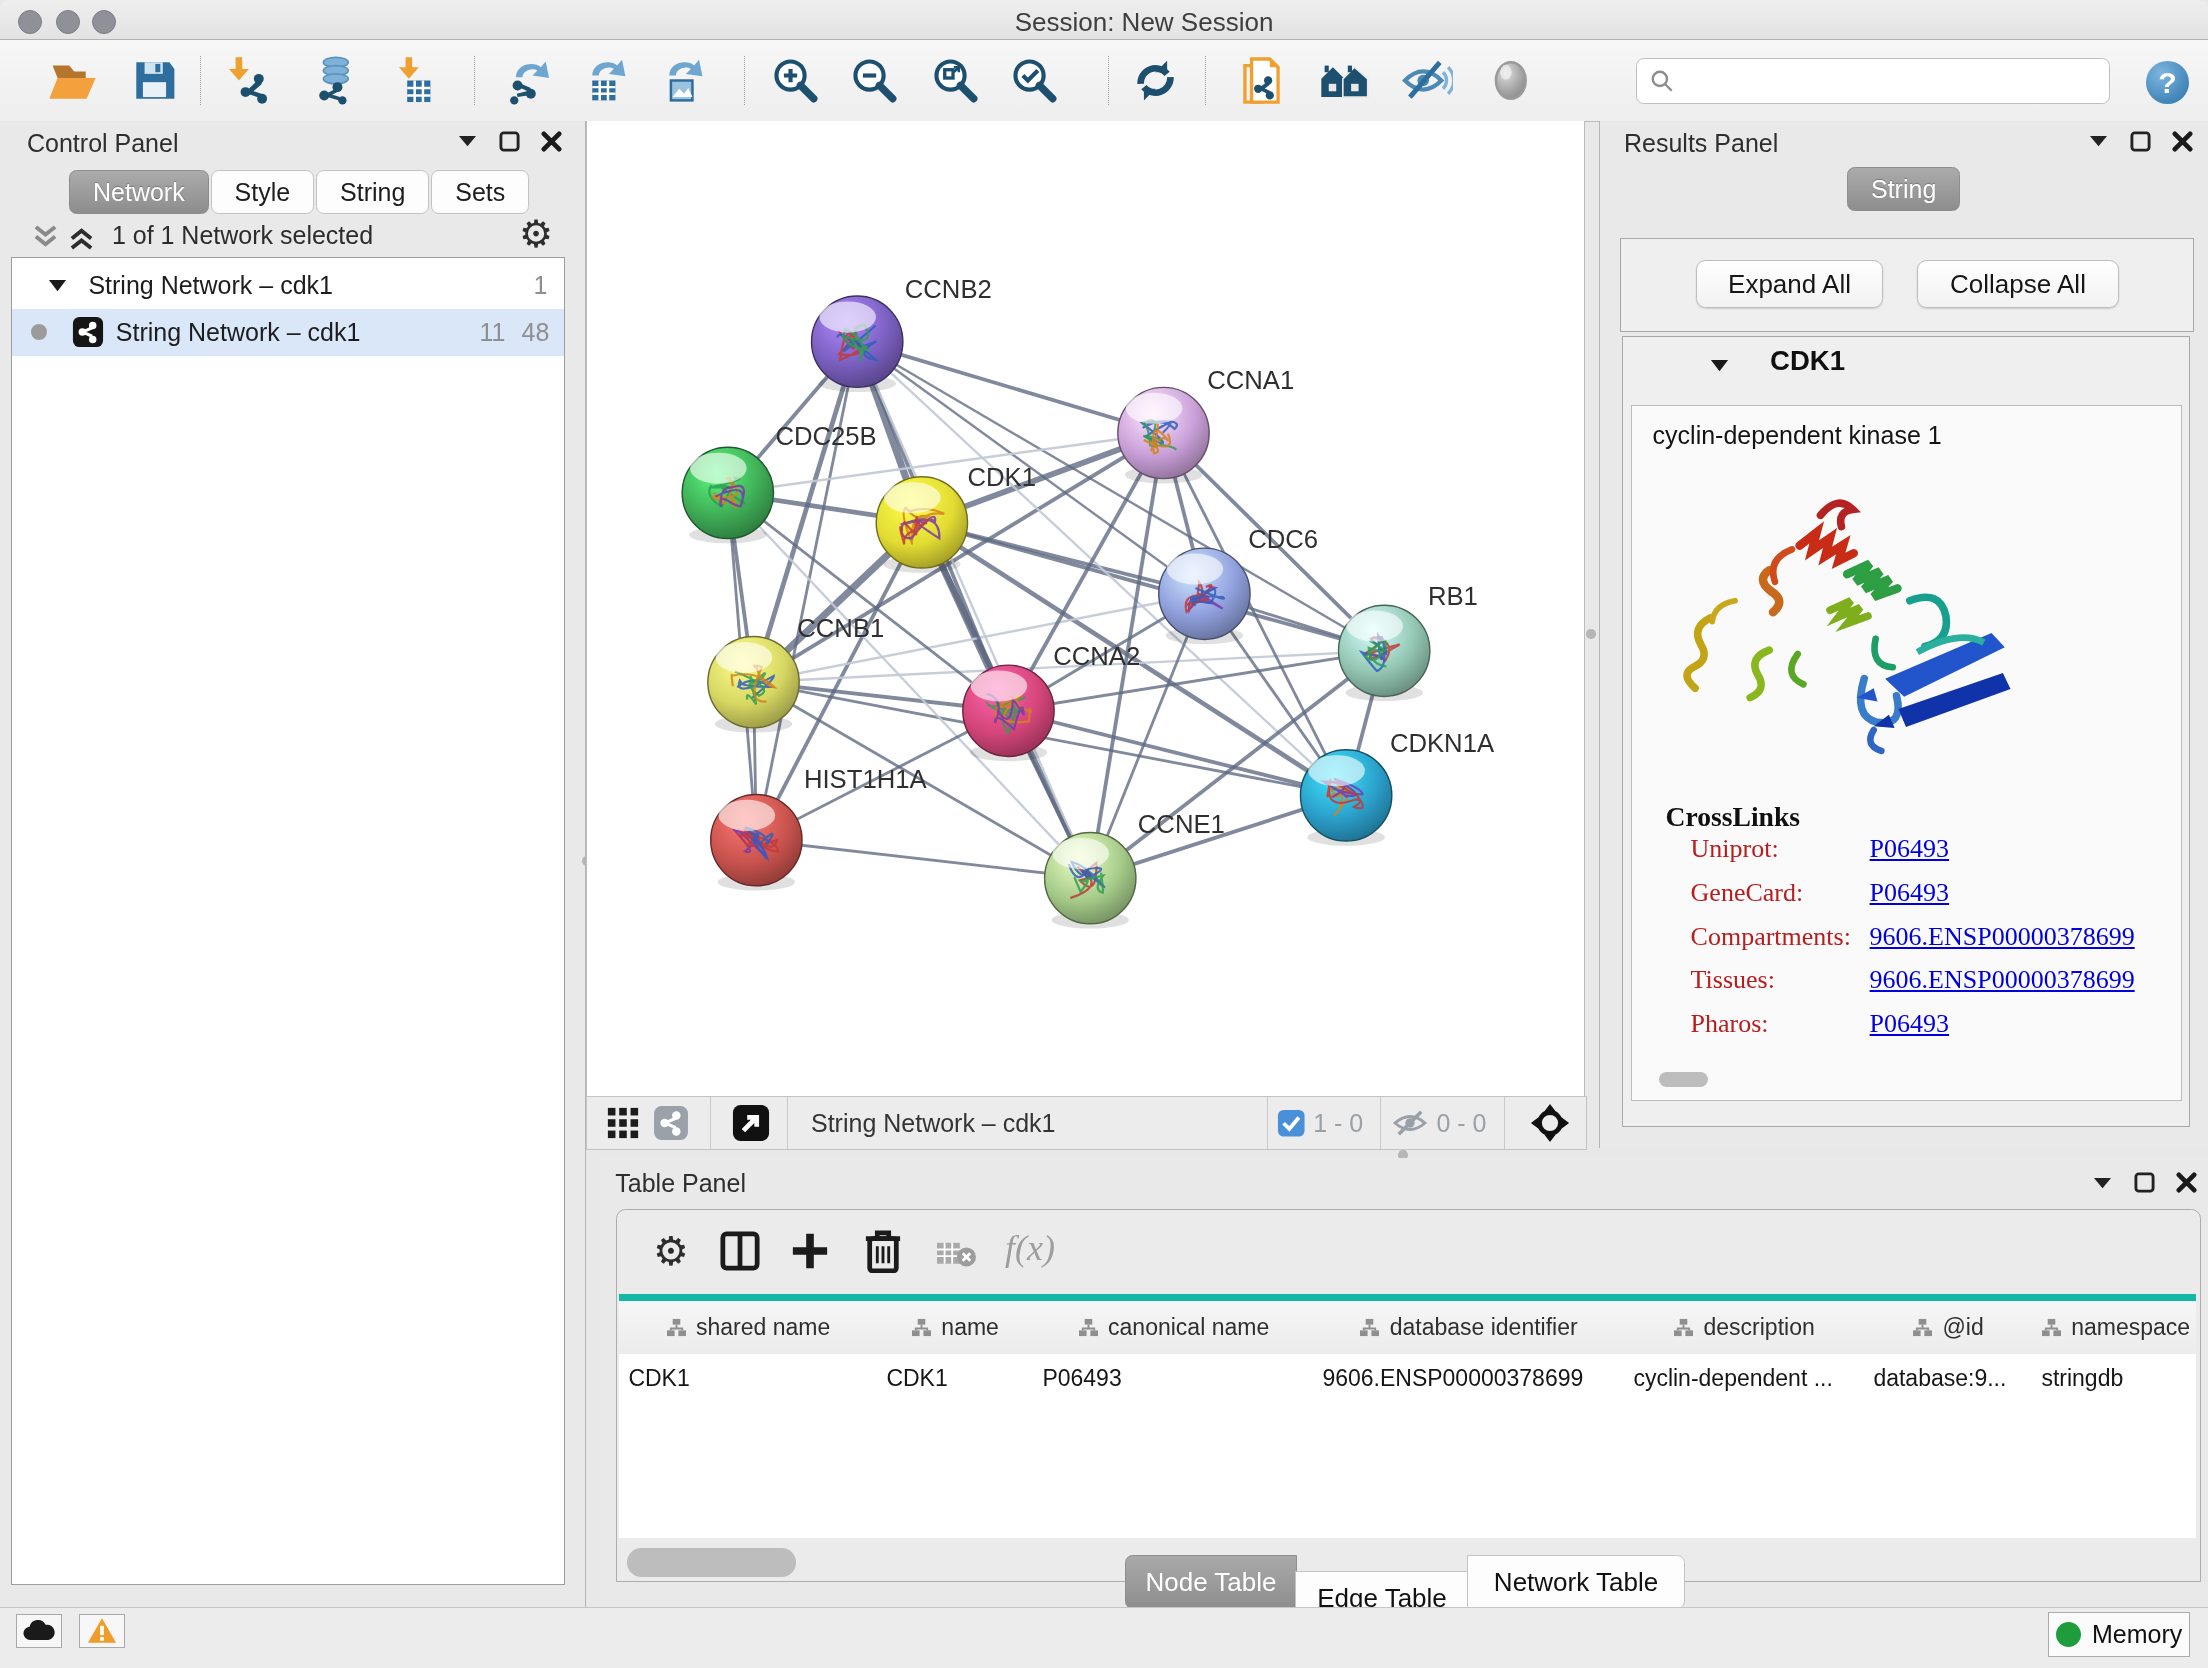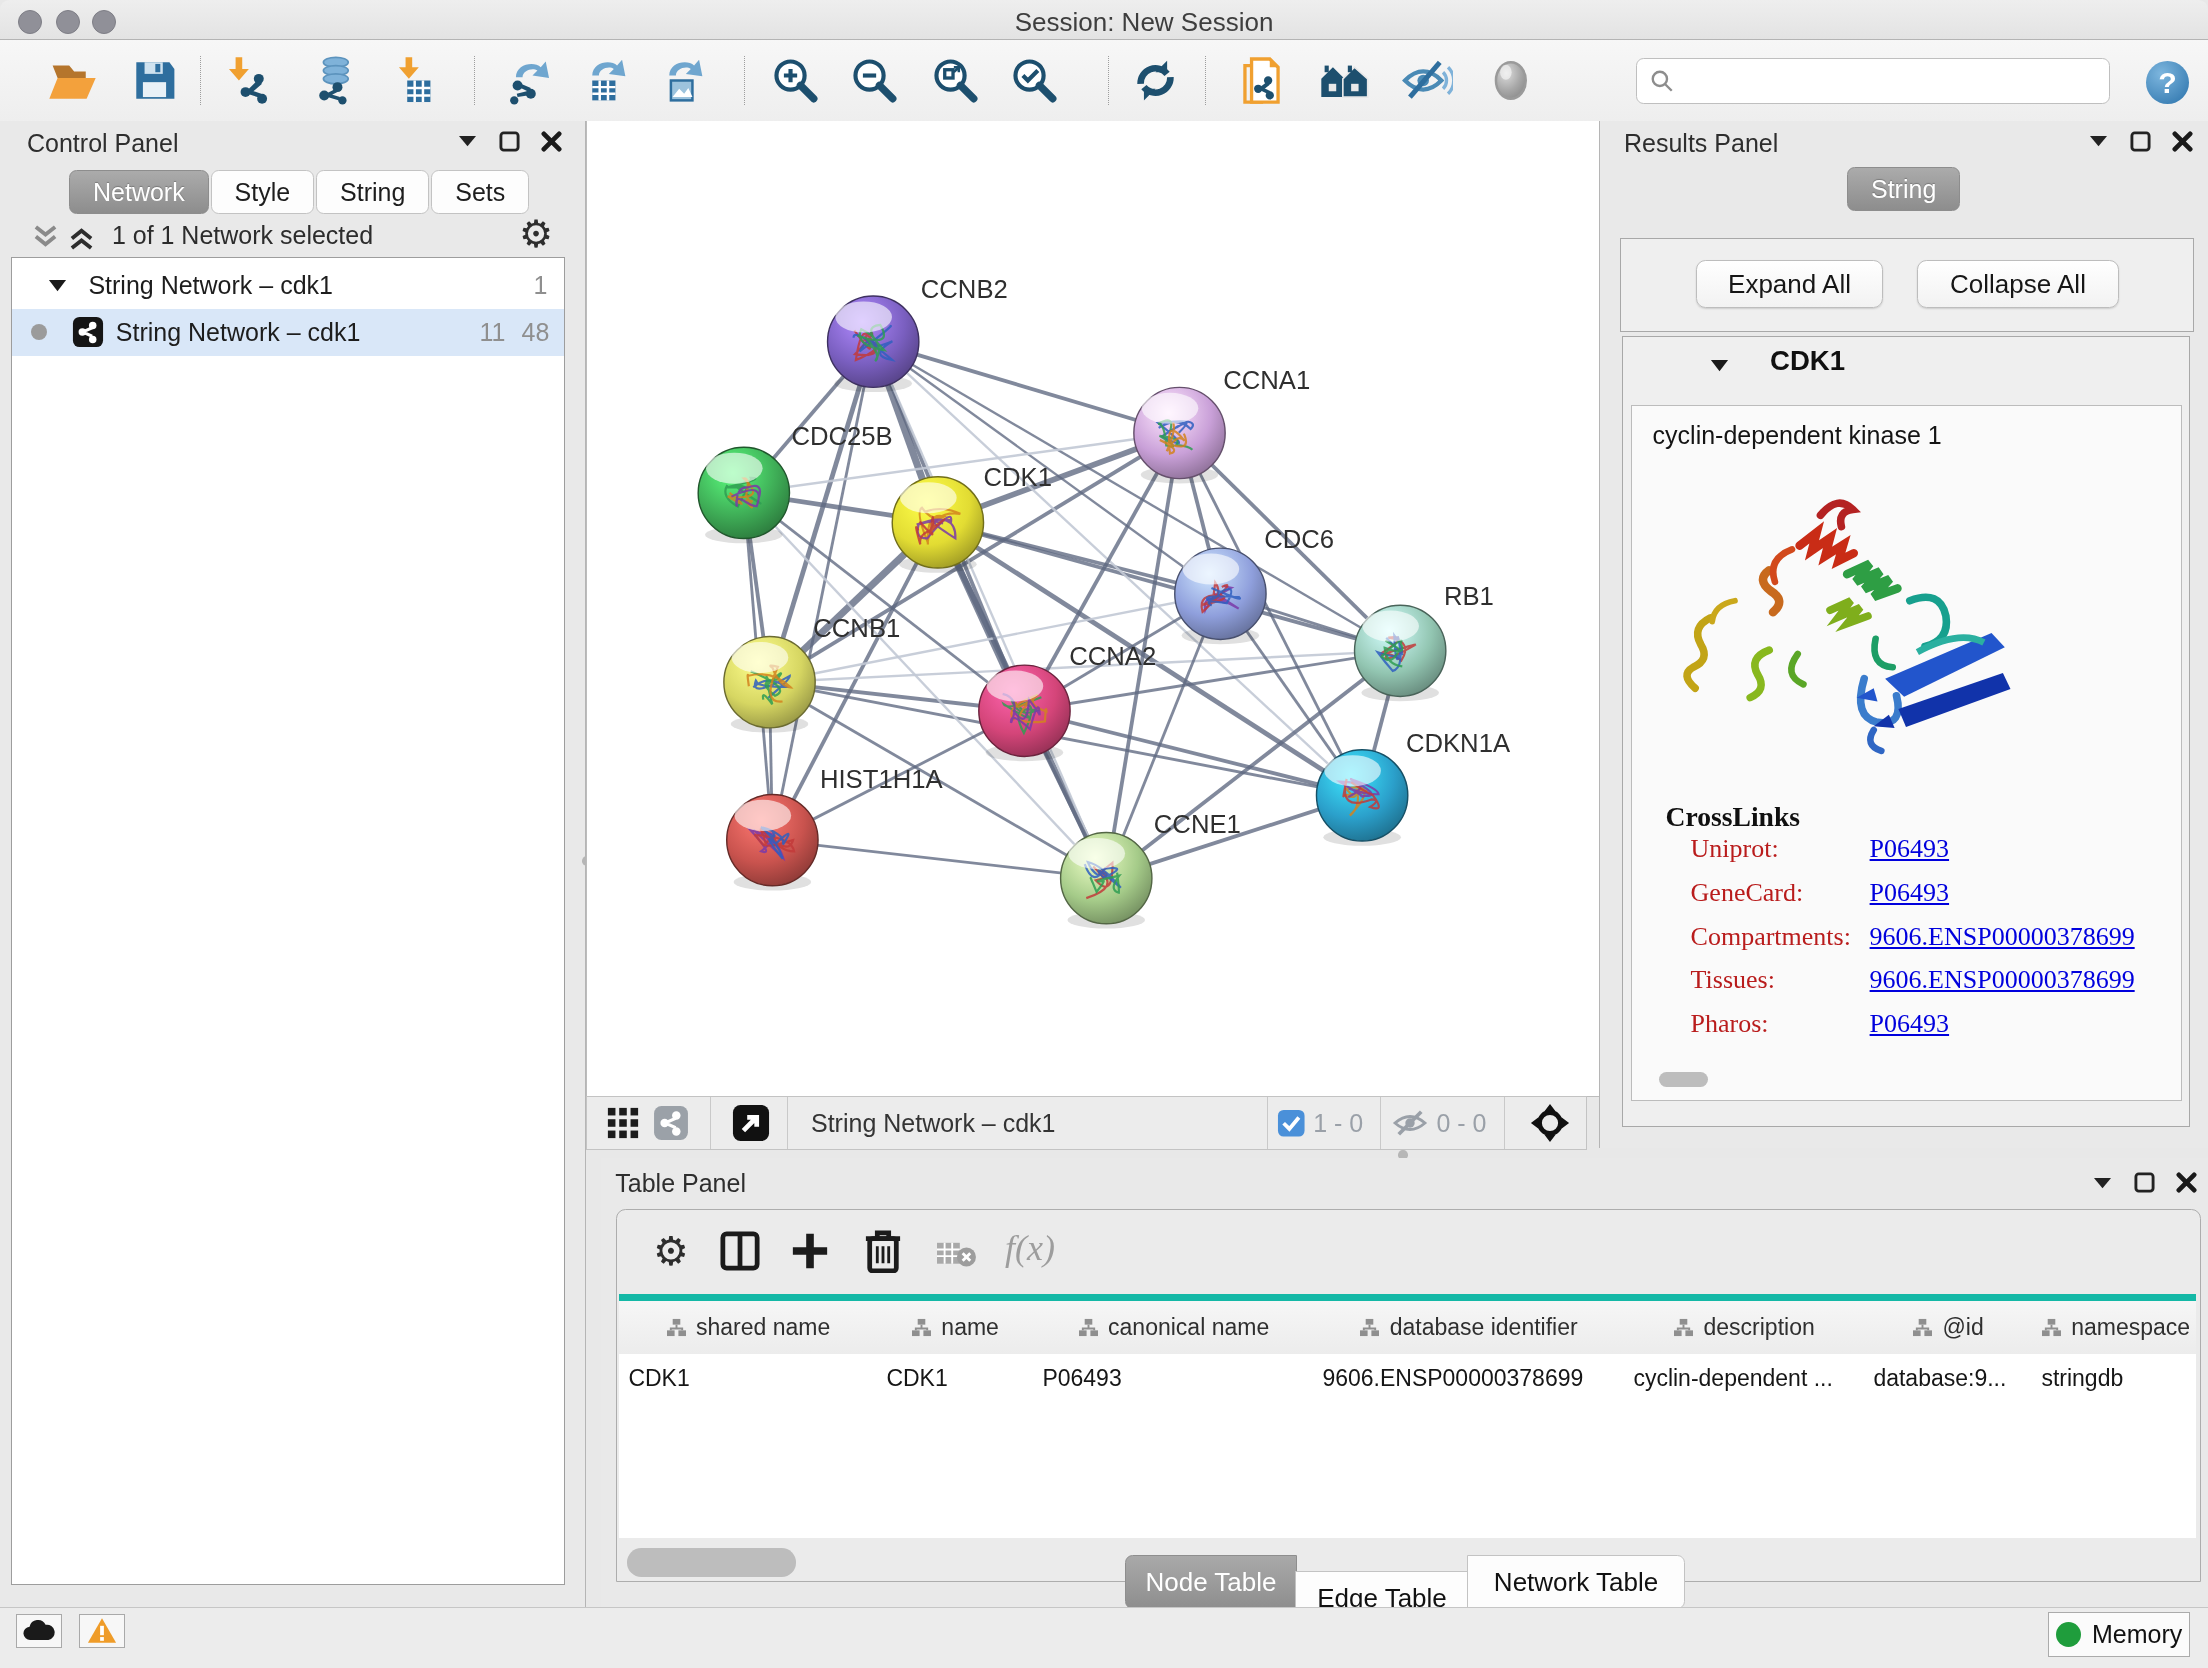--- a/index.html
+++ b/index.html
@@ -49,21 +49,21 @@
   #net-tree{left:11.4px;top:136px;width:552px;height:1326px;background:#ffffff;
     border:1px solid #9d9d9d;}
   .tree-row{position:relative;width:100%;height:47px;display:flex;align-items:center;
     font-size:25px;color:#1d1d1d;}
   .tree-row.selected{background:#d9e7f8;}
   .tree-count{position:absolute;color:#8f8f8f;font-size:25px;}
 
   
   #network-area{left:586px;top:121px;width:999px;height:1027px;}
   #net-canvas{left:0;top:0;width:997px;height:975px;background:#ffffff;
-    border:1px solid #bcbcbc;border-top:none;padding-left:16px;}
+    border:1px solid #bcbcbc;border-top:none;}
   #net-statusbar{left:0;top:975px;width:999px;height:52px;background:#ececec;
     border:1px solid #c3c3c3;display:flex;align-items:center;}
   .nsb-sep{width:1px;height:100%;background:#c9c9c9;margin:0 9.5px;}
   #net-statusbar .nsb-title{font-size:25px;color:#343434;}
   .nsb-count{font-size:25px;color:#9aa0a8;margin:0 7.6px;}
 
   
   #results-panel{left:1599px;top:121px;width:610px;height:1027px;background:#e9e9e9;
     border-left:1px solid #b5b5b5;}
   #rp-buttons-box{left:20px;top:117px;width:572px;height:92px;background:#efefef;

